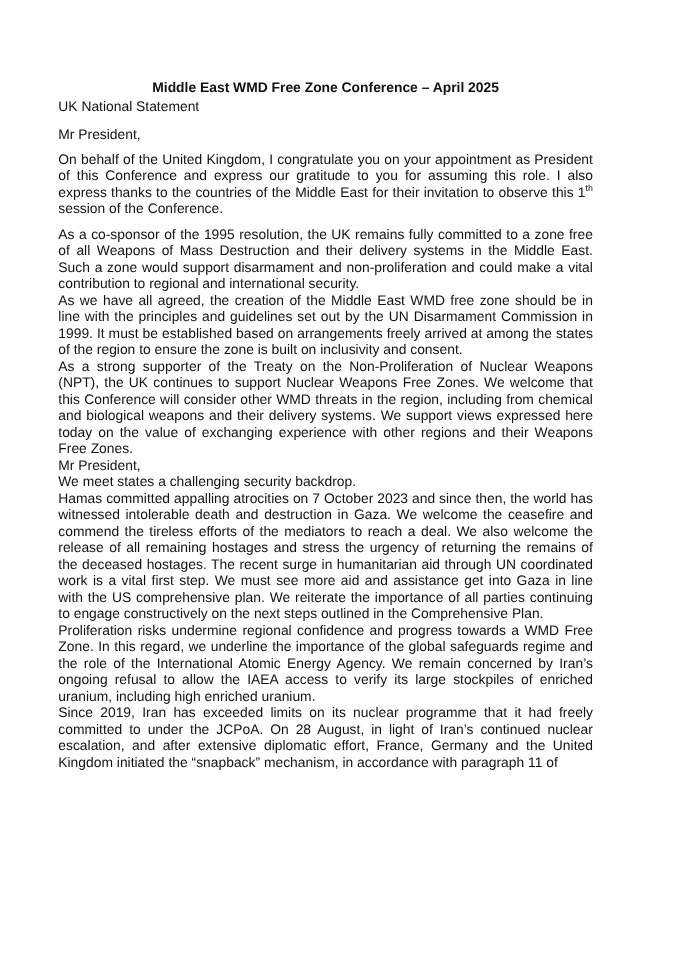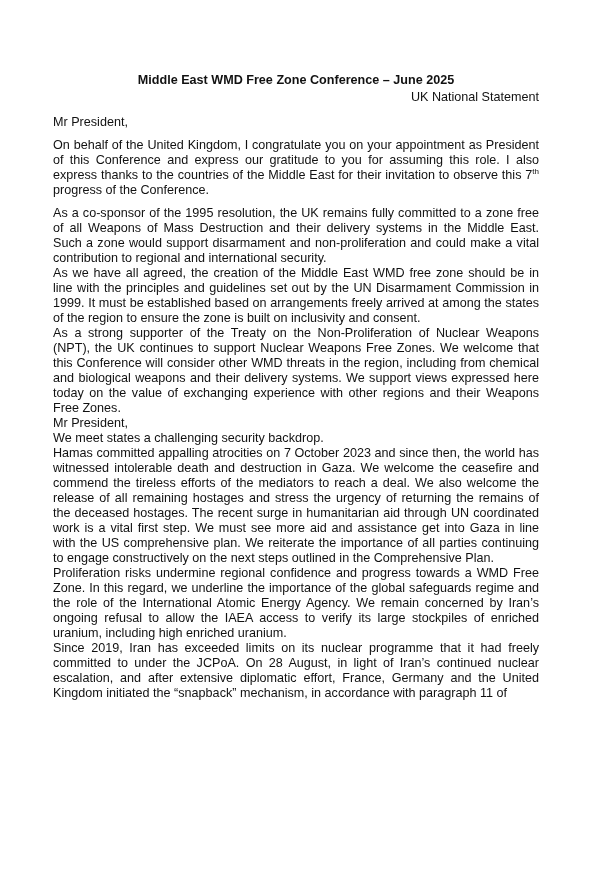--- a/index.html
+++ b/index.html
@@ -2,34 +2,34 @@
 <html><head>
 <meta charset="utf-8">
 <style>
   html, body { margin: 0; padding: 0; background: #ffffff; }
   body { width: 614px; height: 873px; overflow: hidden; position: relative; }
   .page {
     position: absolute; left: 53px; top: 73px; width: 486px;
     font-family: "Liberation Sans", sans-serif; font-size: 12.6px; line-height: 15px; color: #111111;
   }
   .title { text-align: center; font-weight: bold; margin: 0; }
-  .subtitle { text-align: right; margin: 2px 0 0 0; }
+  .subtitle { text-align: left; margin: 2px 0 0 0; }
   .salutation { margin: 10px 0 0 0; }
   p.para { margin: 8px 0 0 0; text-align: justify; }
   p.gap { margin-top: 0; }
   sup { font-size: 8px; line-height: 0; vertical-align: super; }
 </style>
 </head>
 <body>
 
 <div class="page">
-  <div class="title">Middle East WMD Free Zone Conference – June 2025</div>
+  <div class="title">Middle East WMD Free Zone Conference – April 2025</div>
   <div class="subtitle">UK National Statement</div>
   <p class="salutation">Mr President,</p>
-  <p class="para"><span>On behalf of the United Kingdom, I congratulate you on your appointment as President of this Conference and express our gratitude to you for assuming this role. I also express thanks to the countries of the Middle East for their invitation to observe this 7</span><sup>th</sup><span> progress of the Conference.</span></p>
+  <p class="para"><span>On behalf of the United Kingdom, I congratulate you on your appointment as President of this Conference and express our gratitude to you for assuming this role. I also express thanks to the countries of the Middle East for their invitation to observe this 1</span><sup>th</sup><span> session of the Conference.</span></p>
   <p class="para">As a co-sponsor of the 1995 resolution, the UK remains fully committed to a zone free of all Weapons of Mass Destruction and their delivery systems in the Middle East. Such a zone would support disarmament and non-proliferation and could make a vital contribution to regional and international security.</p>
   <p class="para gap">As we have all agreed, the creation of the Middle East WMD free zone should be in line with the principles and guidelines set out by the UN Disarmament Commission in 1999. It must be established based on arrangements freely arrived at among the states of the region to ensure the zone is built on inclusivity and consent.</p>
   <p class="para gap">As a strong supporter of the Treaty on the Non-Proliferation of Nuclear Weapons (NPT), the UK continues to support Nuclear Weapons Free Zones. We welcome that this Conference will consider other WMD threats in the region, including from chemical and biological weapons and their delivery systems. We support views expressed here today on the value of exchanging experience with other regions and their Weapons Free Zones.</p>
   <p class="para gap">Mr President,</p>
   <p class="para gap">We meet states a challenging security backdrop.</p>
   <p class="para gap">Hamas committed appalling atrocities on 7 October 2023 and since then, the world has witnessed intolerable death and destruction in Gaza. We welcome the ceasefire and commend the tireless efforts of the mediators to reach a deal. We also welcome the release of all remaining hostages and stress the urgency of returning the remains of the deceased hostages. The recent surge in humanitarian aid through UN coordinated work is a vital first step. We must see more aid and assistance get into Gaza in line with the US comprehensive plan. We reiterate the importance of all parties continuing to engage constructively on the next steps outlined in the Comprehensive Plan.</p>
   <p class="para gap">Proliferation risks undermine regional confidence and progress towards a WMD Free Zone. In this regard, we underline the importance of the global safeguards regime and the role of the International Atomic Energy Agency. We remain concerned by Iran’s ongoing refusal to allow the IAEA access to verify its large stockpiles of enriched uranium, including high enriched uranium.</p>
   <p class="para gap">Since 2019, Iran has exceeded limits on its nuclear programme that it had freely committed to under the JCPoA. On 28 August, in light of Iran’s continued nuclear escalation, and after extensive diplomatic effort, France, Germany and the United Kingdom initiated the “snapback” mechanism, in accordance with paragraph 11 of</p>
 </div>
 

